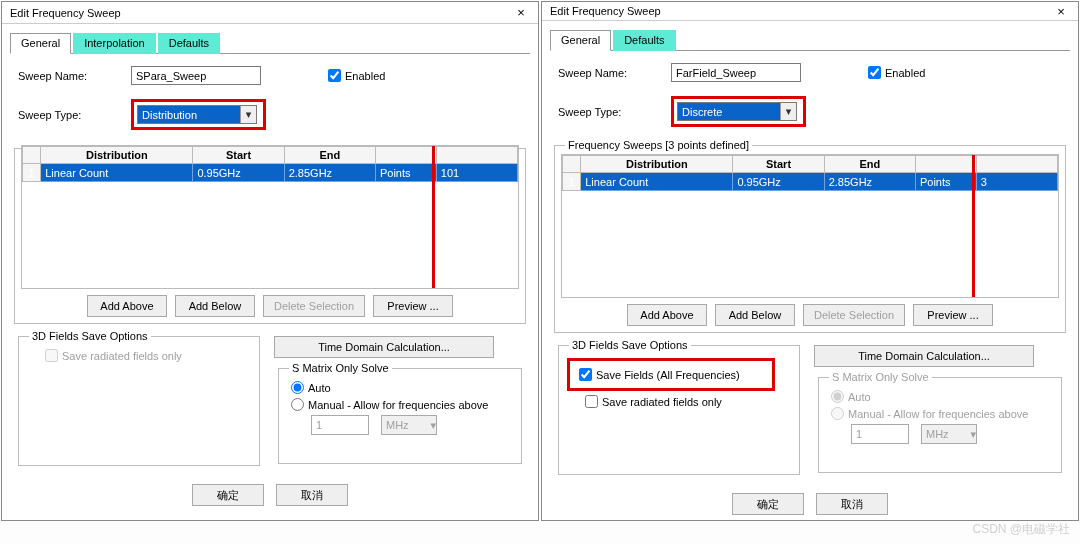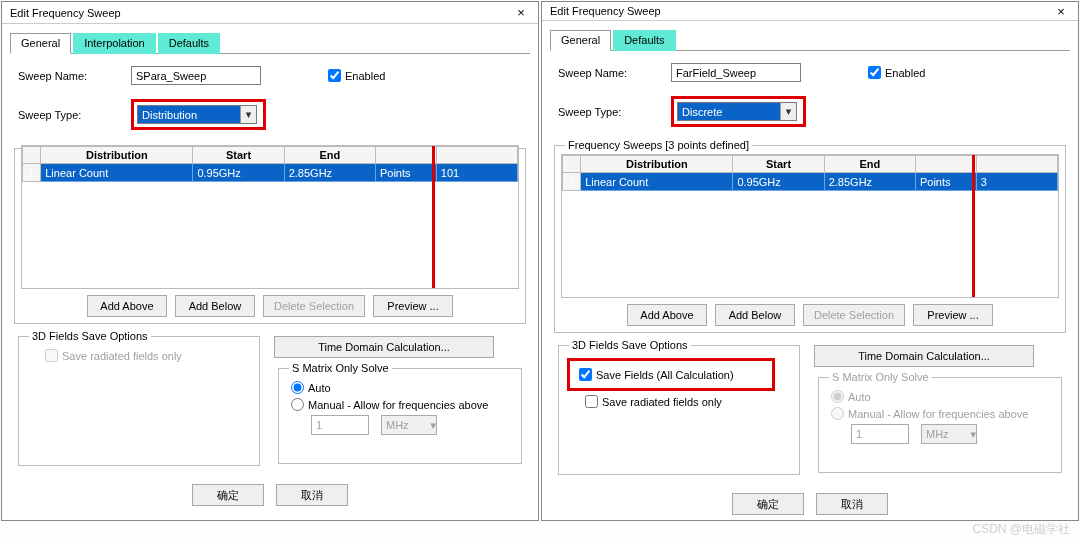--- a/index.html
+++ b/index.html
@@ -232,21 +232,21 @@
     </div>
 
     <div class="lower">
       <div class="left-col">
         <div class="fieldset" style="height:130px;">
           <span class="fieldset-title">3D Fields Save Options</span>
           <div class="fieldset-inner">
             <span class="red-box" style="margin:4px 2px;display:block;width:208px;">
               <label class="opt-item">
                 <input type="checkbox" checked="" style="">
-                <span>Save Fields (All Calculation)</span>
+                <span>Save Fields (All Frequencies)</span>
               </label>
             </span>
             <label class="opt-item" style="margin-left:20px;">
               <input type="checkbox" style="">
               <span>Save radiated fields only</span>
             </label>
           </div>
         </div>
       </div>
       <div class="right-col">

